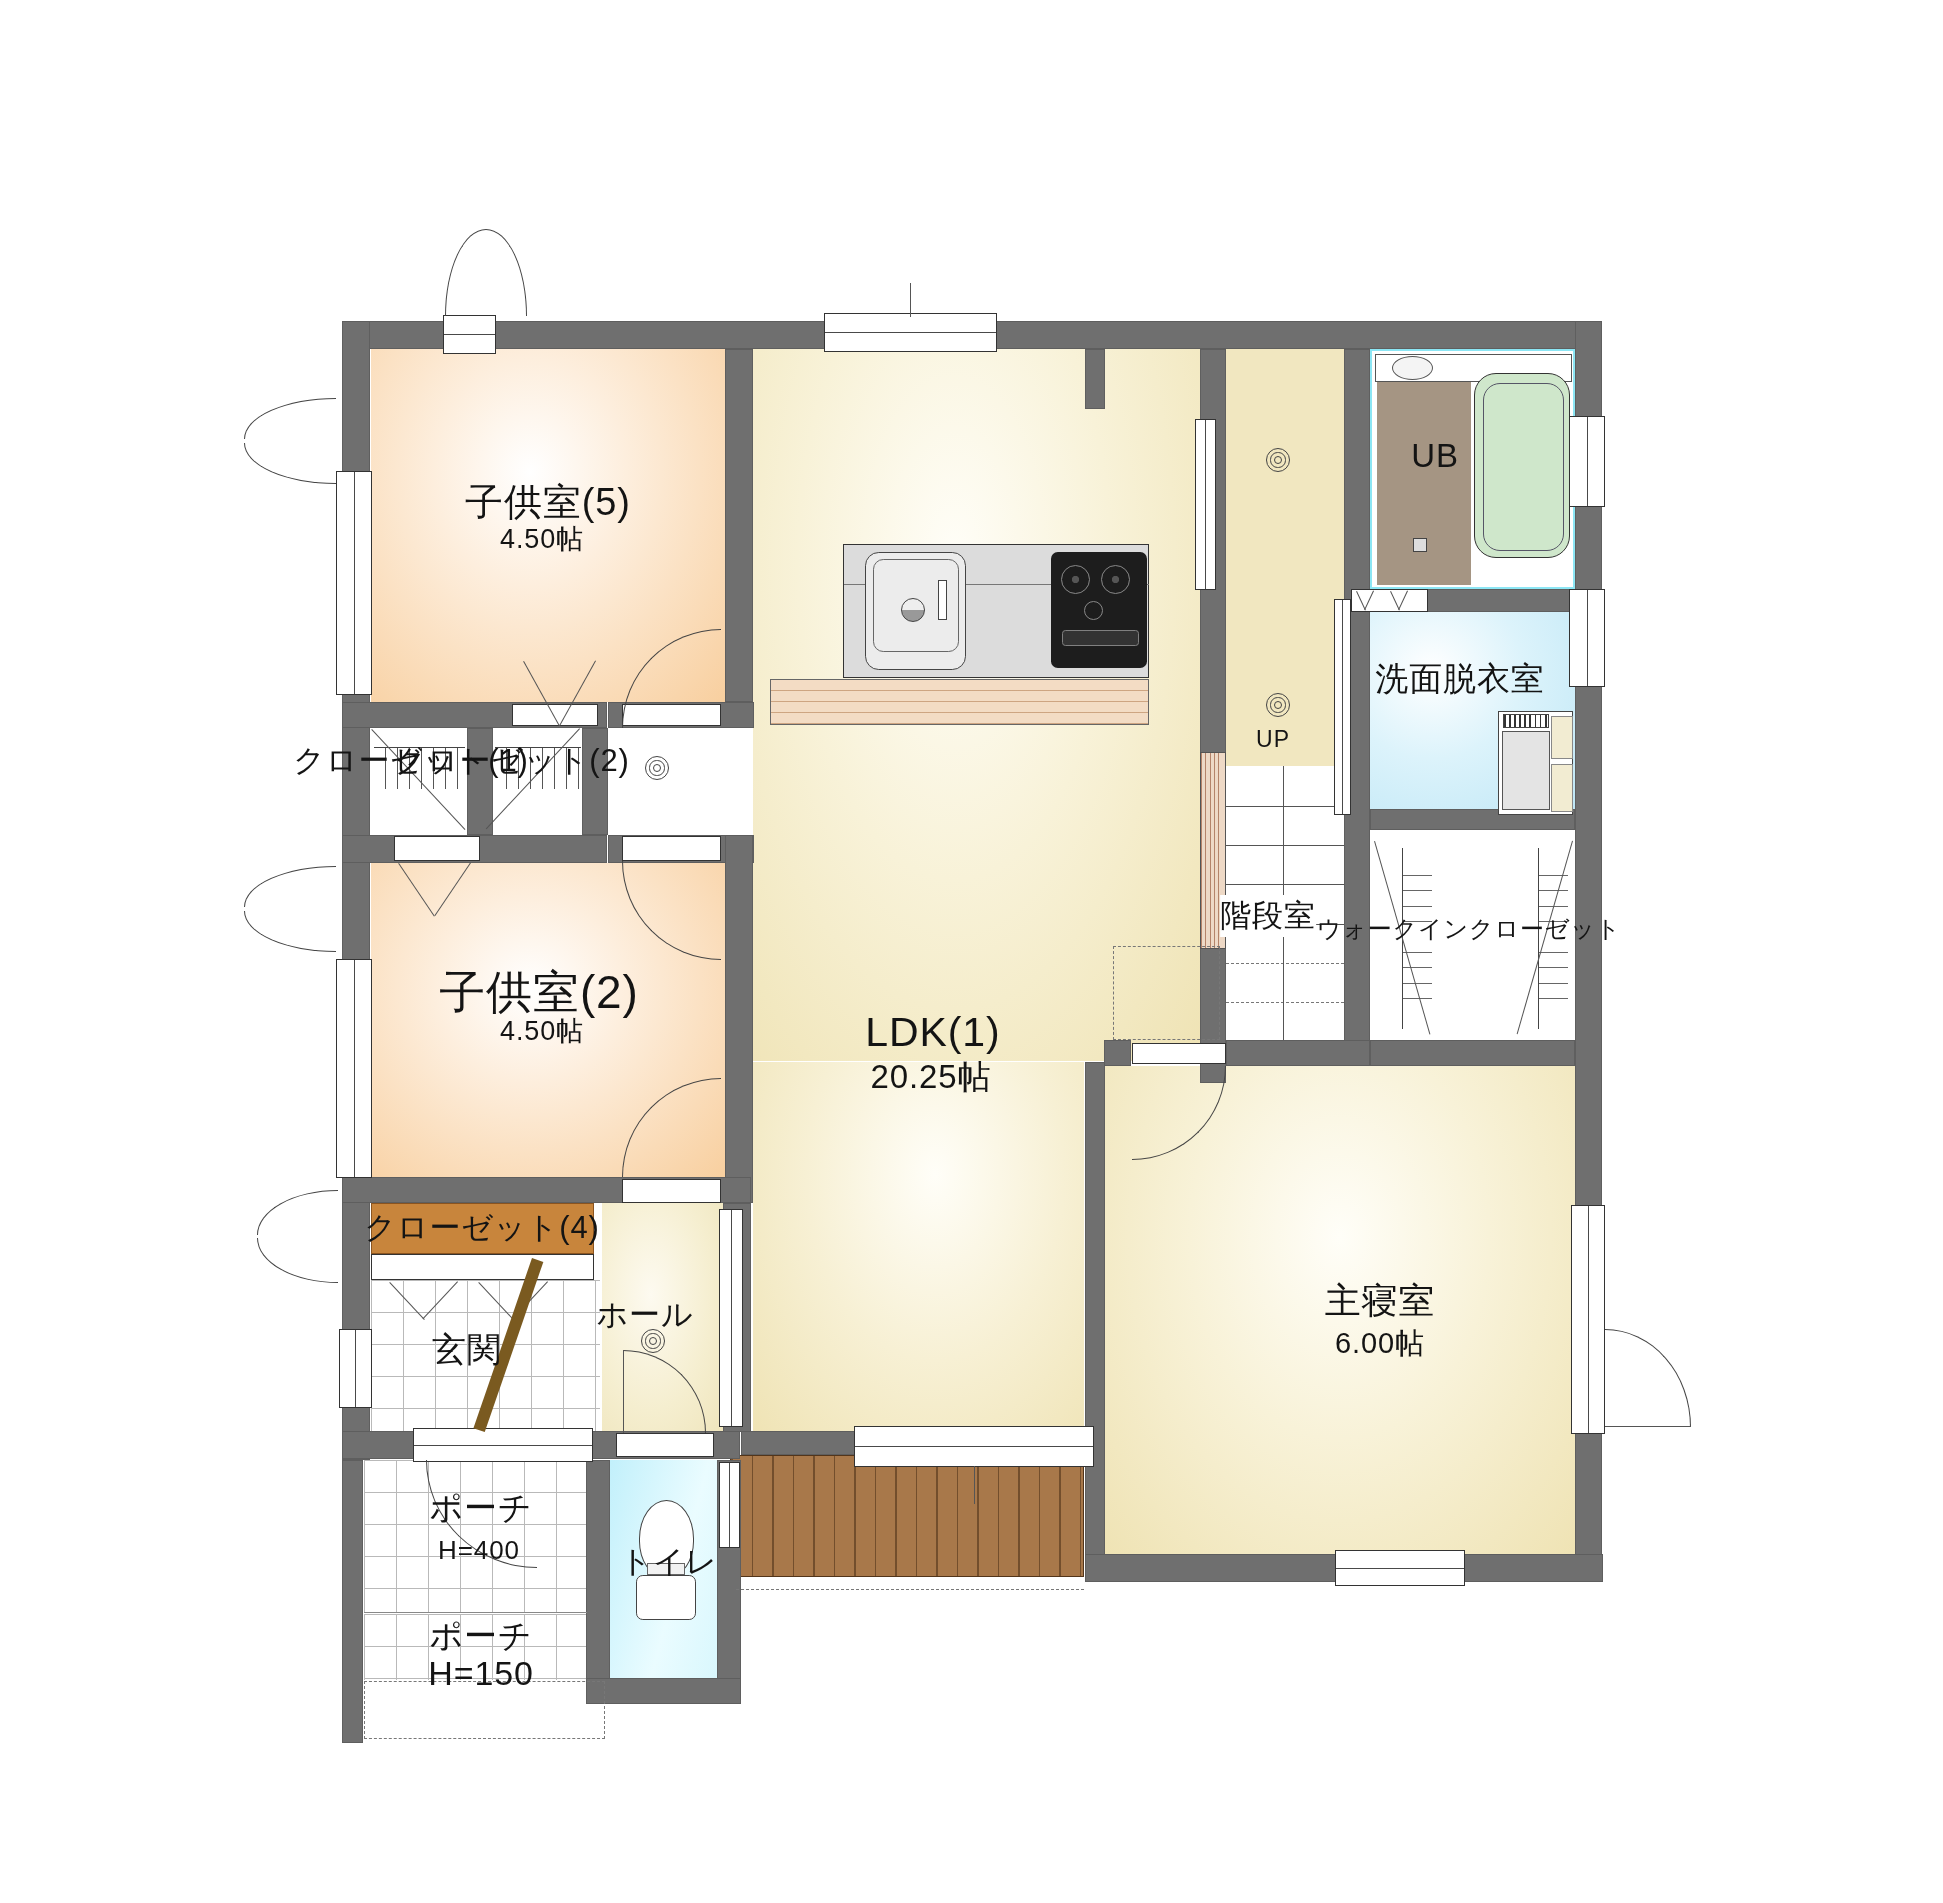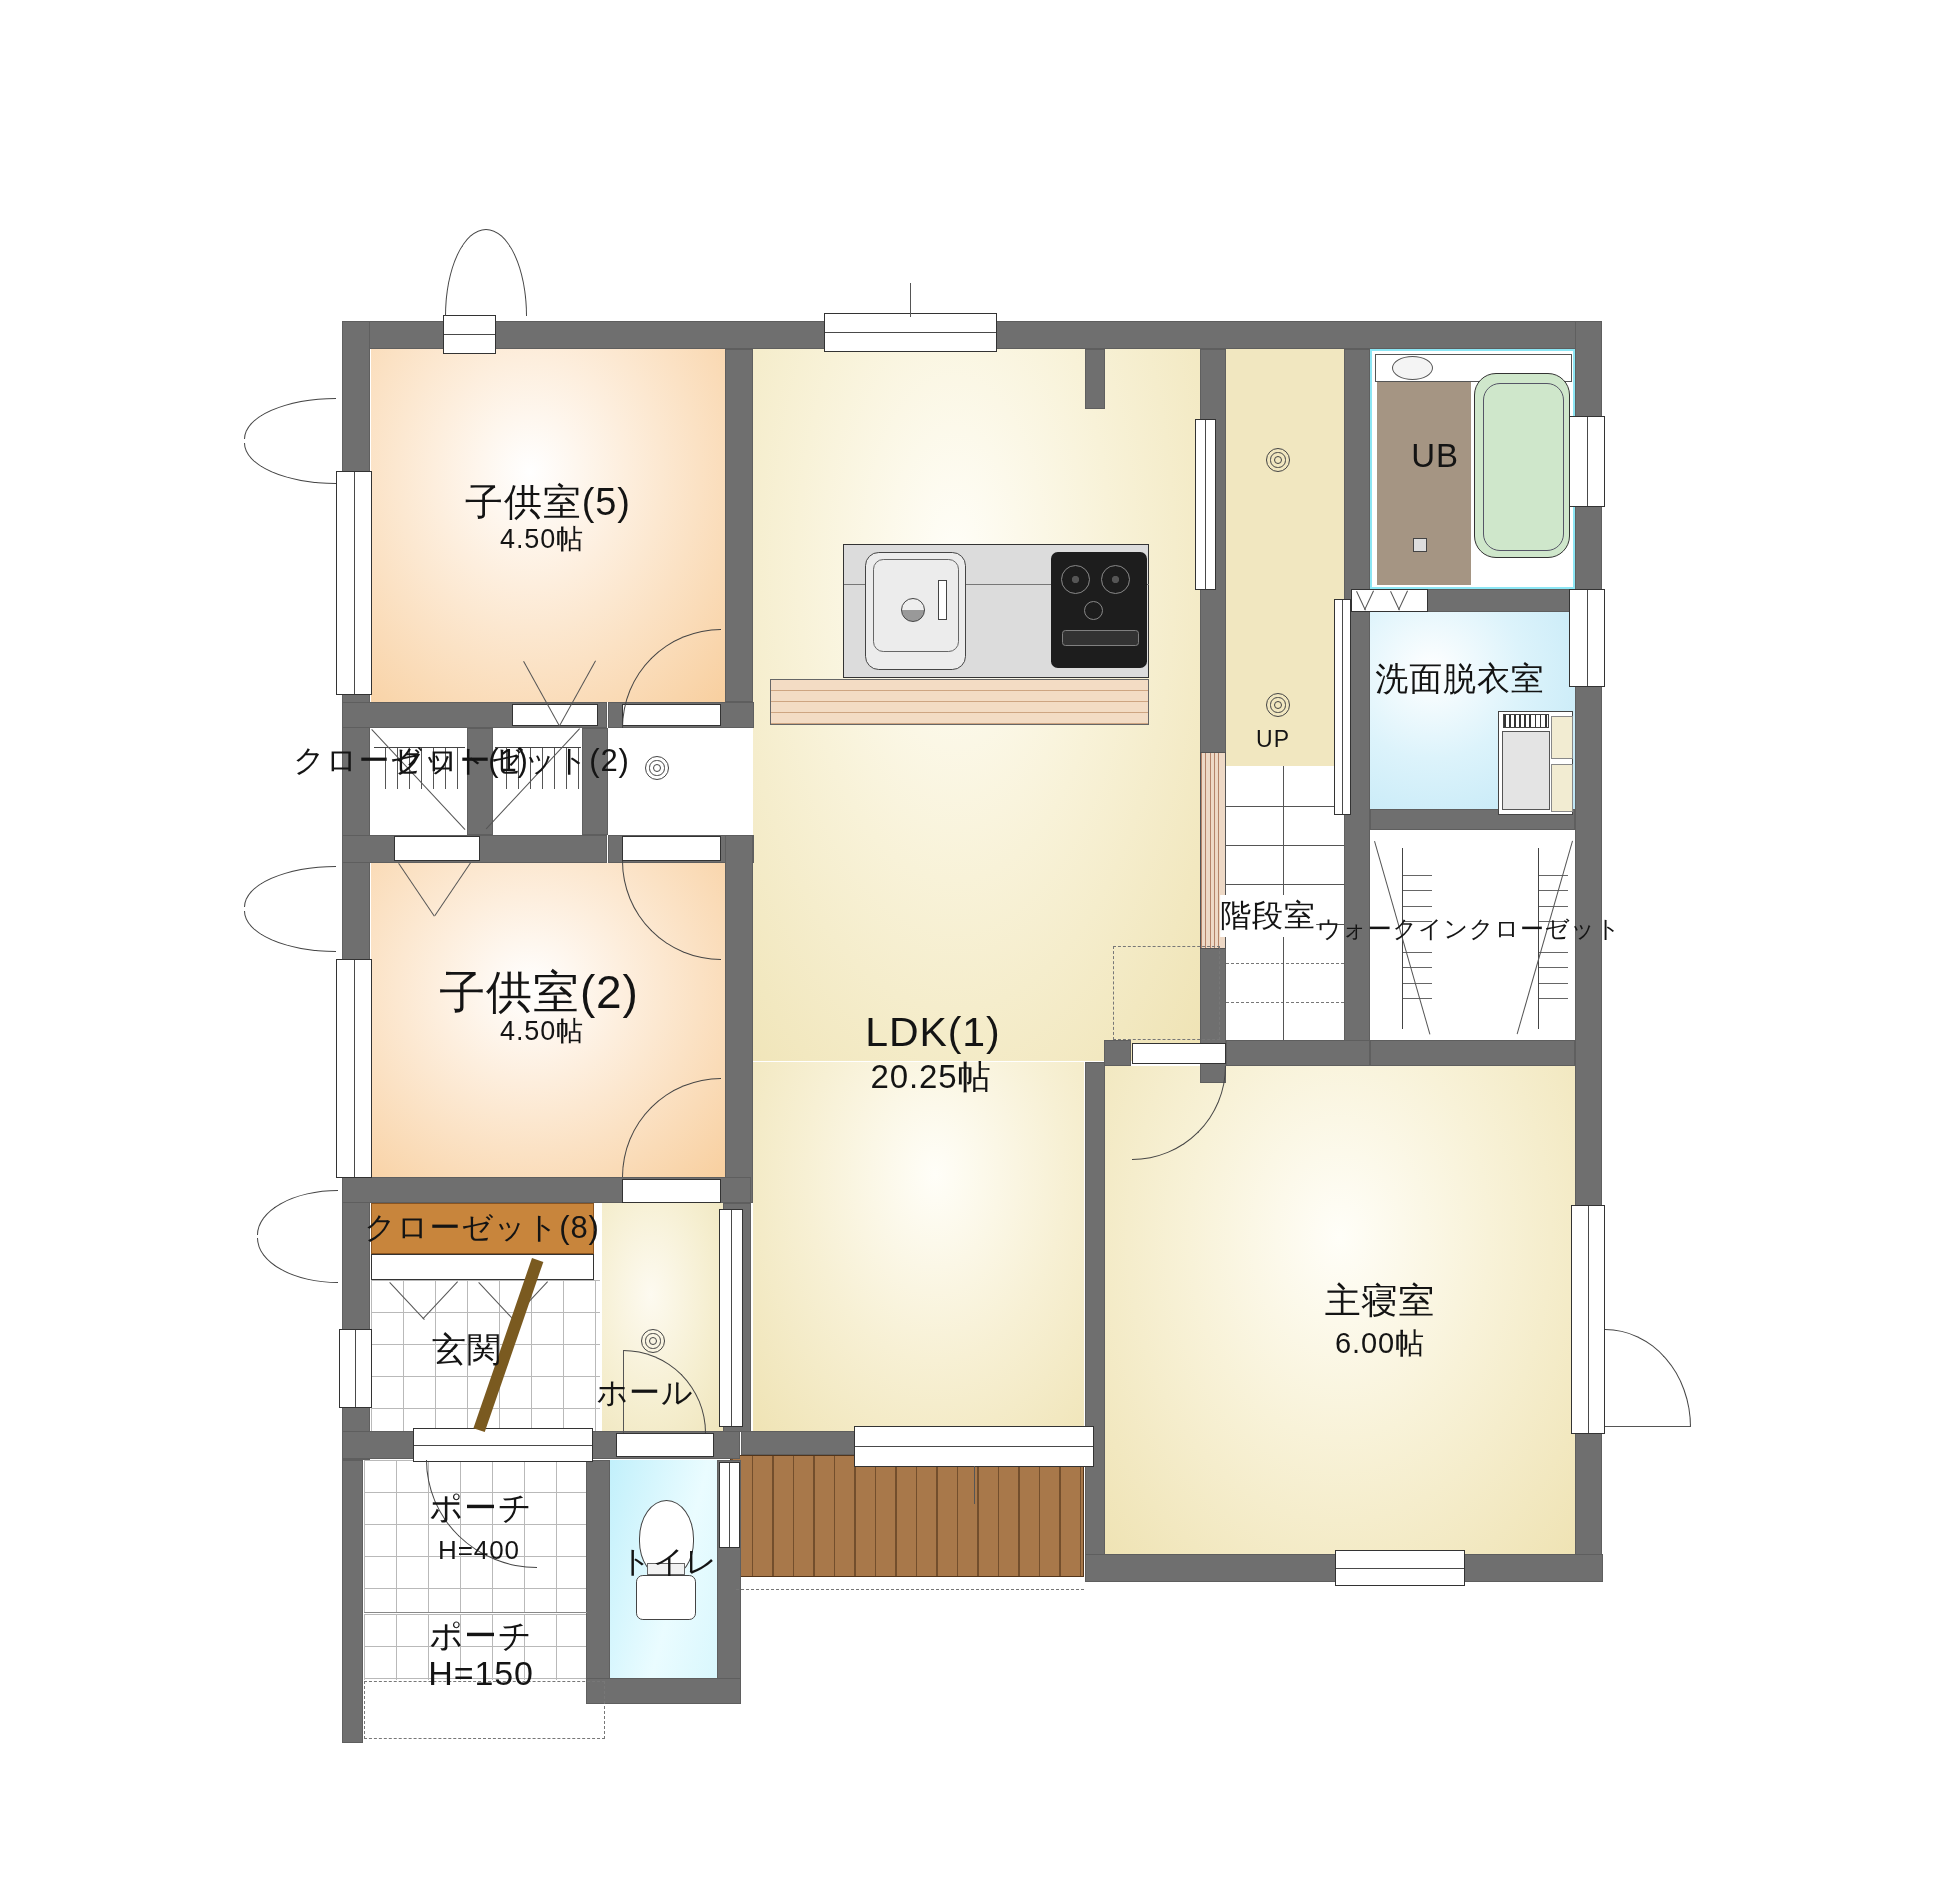--- a/index.html
+++ b/index.html
@@ -226,22 +226,22 @@
   <div class="lab" style="left:931px;top:1077px;font-size:33px;">20.25帖</div>
   <div class="lab" style="left:1380px;top:1301px;font-size:36px;">主寝室</div>
   <div class="lab" style="left:1380px;top:1344px;font-size:29px;">6.00帖</div>
   <div class="lab" style="left:1435px;top:456px;font-size:33px;">UB</div>
   <div class="lab" style="left:1460px;top:679px;font-size:33px;">洗面脱衣室</div>
   <div class="lab" style="left:1268px;top:916px;font-size:31px;background:#fff;">階段室</div>
   <div class="lab" style="left:1273px;top:739px;font-size:23px;">UP</div>
   <div class="lab" style="left:1469px;top:929px;font-size:24px;">ウォークインクローゼット</div>
   <div class="lab" style="left:411px;top:761px;font-size:31px;">クローゼット(1)</div>
   <div class="lab" style="left:512px;top:761px;font-size:31px;">クローゼット(2)</div>
-  <div class="lab" style="left:482px;top:1228px;font-size:31px;">クローゼット(8)</div>
-  <div class="lab" style="left:645px;top:1393px;font-size:31px;text-align:center;">ホール</div>
+  <div class="lab" style="left:482px;top:1228px;font-size:31px;">クローゼット(4)</div>
+  <div class="lab" style="left:645px;top:1315px;font-size:31px;text-align:center;">ホール</div>
   <div class="lab" style="left:467px;top:1350px;font-size:34px;">玄関</div>
   <div class="lab" style="left:481px;top:1508px;font-size:33px;">ポーチ</div>
   <div class="lab" style="left:479px;top:1550px;font-size:26px;">H=400</div>
   <div class="lab" style="left:481px;top:1636px;font-size:33px;">ポーチ</div>
   <div class="lab" style="left:481px;top:1673px;font-size:34px;">H=150</div>
   <div class="lab" style="left:669px;top:1562px;font-size:31px;">トイレ</div>
 
 </div>
 
 

